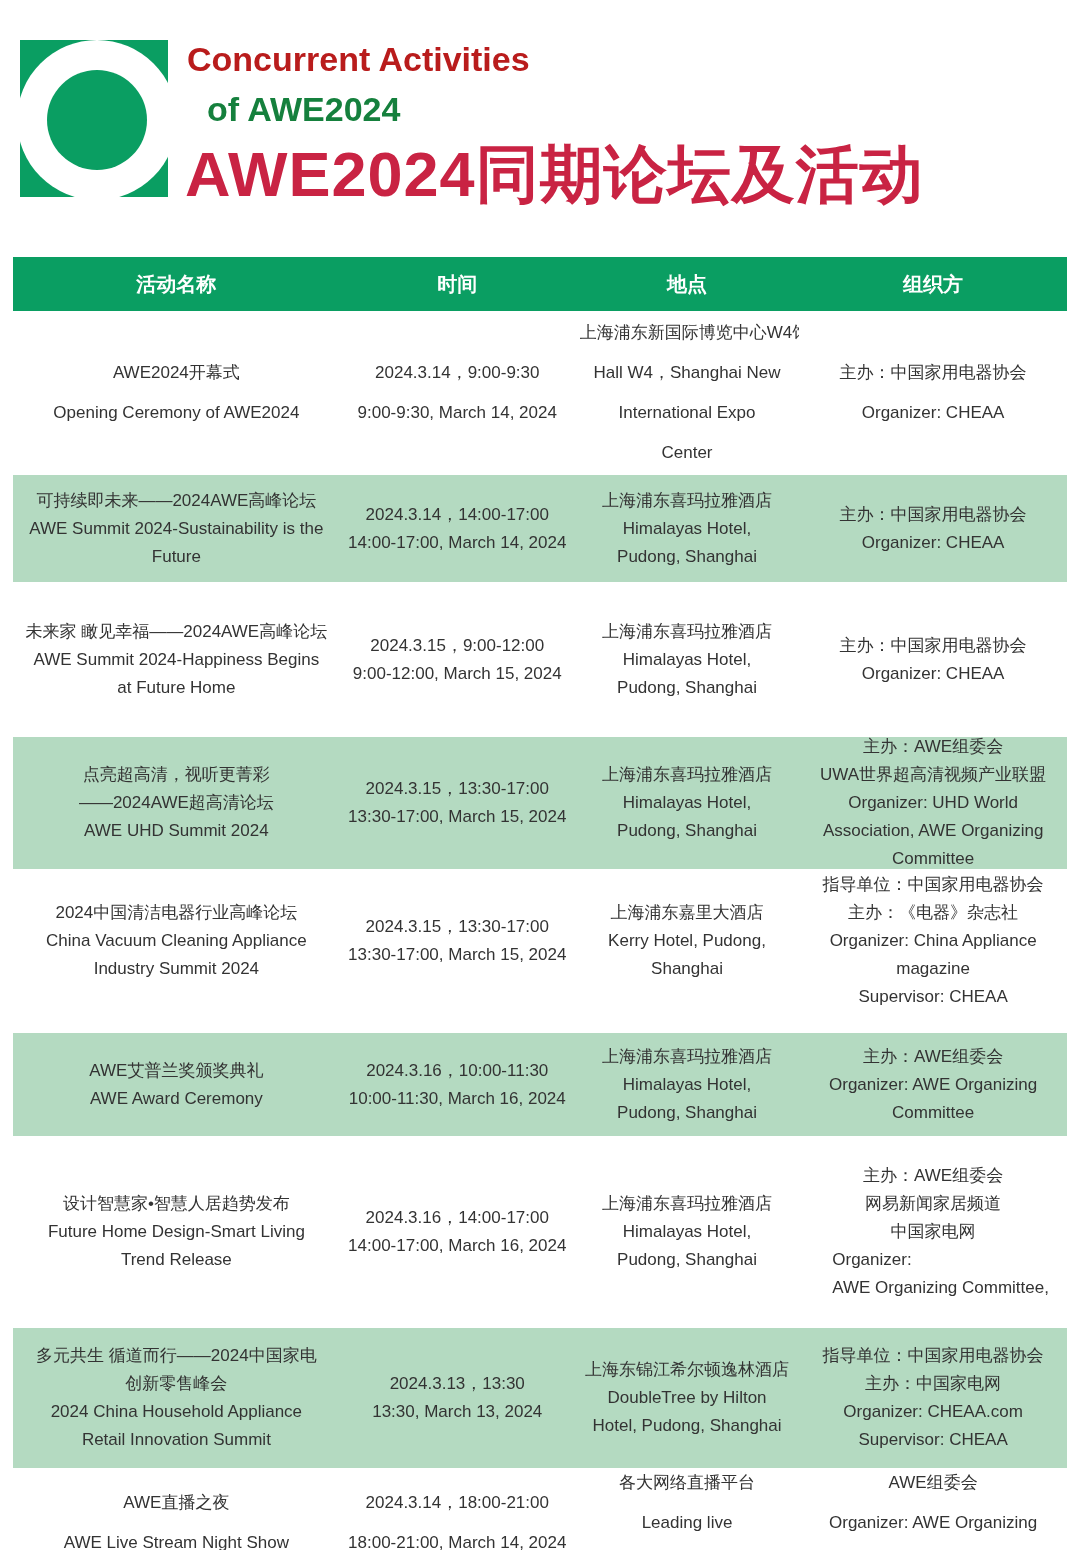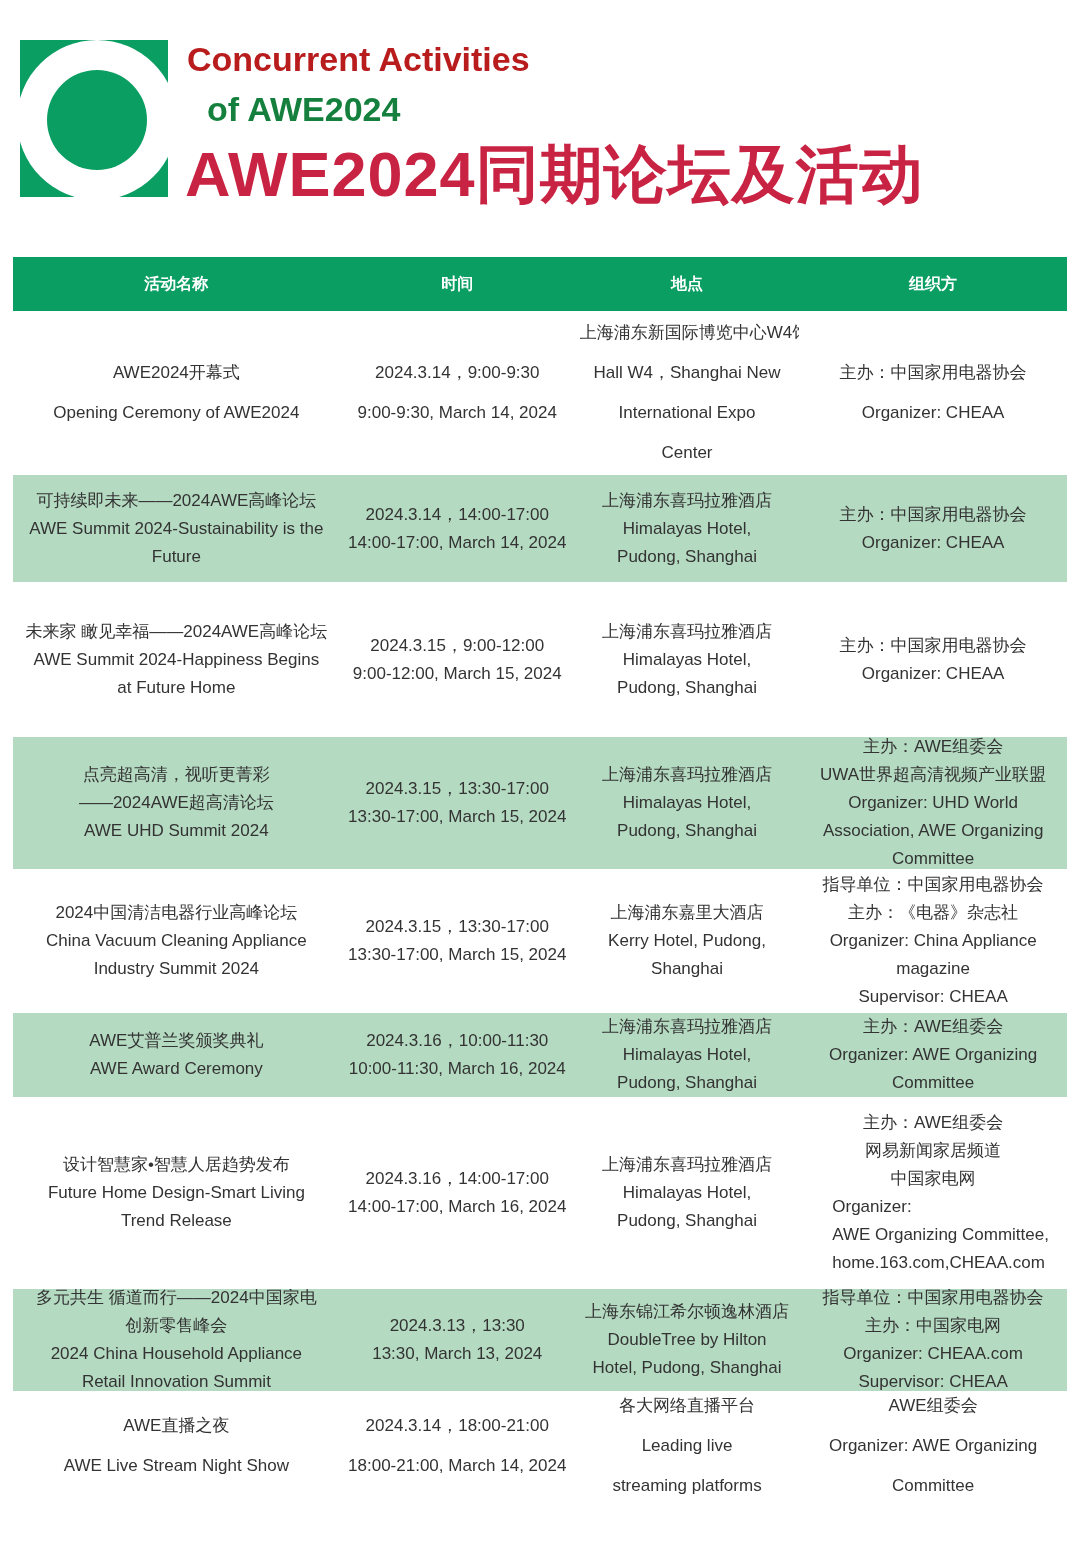--- a/index.html
+++ b/index.html
@@ -13,21 +13,21 @@
   .sub1{position:absolute;left:187px;top:40px;font-size:34px;font-weight:bold;
         color:#b91c1c;letter-spacing:0px;white-space:nowrap;}
   .sub2{position:absolute;left:187px;top:90px;font-size:34px;font-weight:bold;
         color:#15803d;white-space:nowrap;margin-left:20px;}
   .big-title{position:absolute;left:185px;top:132px;font-size:63px;font-weight:bold;
         color:#c92343;white-space:nowrap;letter-spacing:1px;}
   
   .table{position:absolute;top:257px;left:13px;width:1054px;}
   .thead{height:54px;background:#0a9e62;display:flex;}
   .thead .tcell{justify-content:center;}
-  .thead .line{color:#ffffff;font-weight:bold;font-size:16px;}
+  .thead .line{color:#ffffff;font-weight:bold;font-size:20px;}
   .trow{display:flex;}
   .trow.green{background:#b4dac1;}
   .tcell{box-sizing:border-box;padding:0 5px;display:flex;flex-direction:column;
          justify-content:center;text-align:center;overflow:hidden;}
   .col-name{width:31%;}
   .col-time{width:22.3%;}
   .col-location{width:21.3%;}
   .col-organizer{width:25.4%;}
   .line{line-height:28px;font-size:17px;white-space:nowrap;}
   .trow.loose .line{line-height:40px;}
@@ -164,21 +164,21 @@
           <div class="line">Shanghai</div>
         </div>
         <div class="tcell col-organizer">
           <div class="line">指导单位：中国家用电器协会</div>
           <div class="line">主办：《电器》杂志社</div>
           <div class="line">Organizer: China Appliance</div>
           <div class="line">magazine</div>
           <div class="line">Supervisor: CHEAA</div>
         </div>
       </div>
-      <div class="trow green" style="height: 84px;">
+      <div class="trow green" style="height: 103px; margin-top: 20px;">
         <div class="tcell col-name">
           <div class="line">AWE艾普兰奖颁奖典礼</div>
           <div class="line">AWE Award Ceremony</div>
         </div>
         <div class="tcell col-time">
           <div class="line">2024.3.16，10:00-11:30</div>
           <div class="line">10:00-11:30, March 16, 2024</div>
         </div>
         <div class="tcell col-location">
           <div class="line">上海浦东喜玛拉雅酒店</div>
@@ -205,24 +205,23 @@
           <div class="line">上海浦东喜玛拉雅酒店</div>
           <div class="line">Himalayas Hotel,</div>
           <div class="line">Pudong, Shanghai</div>
         </div>
         <div class="tcell col-organizer">
           <div class="line">主办：AWE组委会</div>
           <div class="line">网易新闻家居频道</div>
           <div class="line">中国家电网</div>
           <div class="line left">Organizer:</div>
           <div class="line left">AWE Organizing Committee,</div>
-          <div class="line left">home.163.com,CHEAA.com</div>
-        </div>
-      </div>
-      <div class="trow green" style="height: 102px;">
+        </div>
+      </div>
+      <div class="trow green" style="height: 140px;">
         <div class="tcell col-name">
           <div class="line">多元共生 循道而行——2024中国家电</div>
           <div class="line">创新零售峰会</div>
           <div class="line">2024 China Household Appliance</div>
           <div class="line">Retail Innovation Summit</div>
         </div>
         <div class="tcell col-time">
           <div class="line">2024.3.13，13:30</div>
           <div class="line">13:30, March 13, 2024</div>
         </div>

